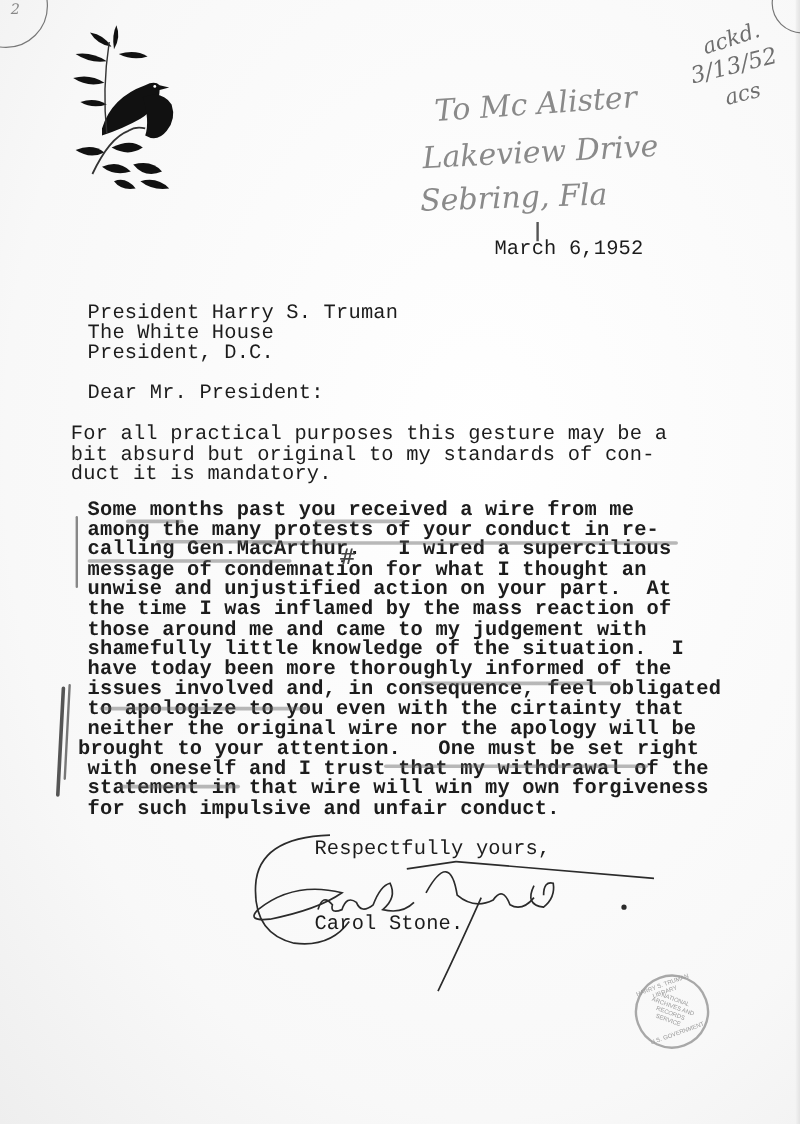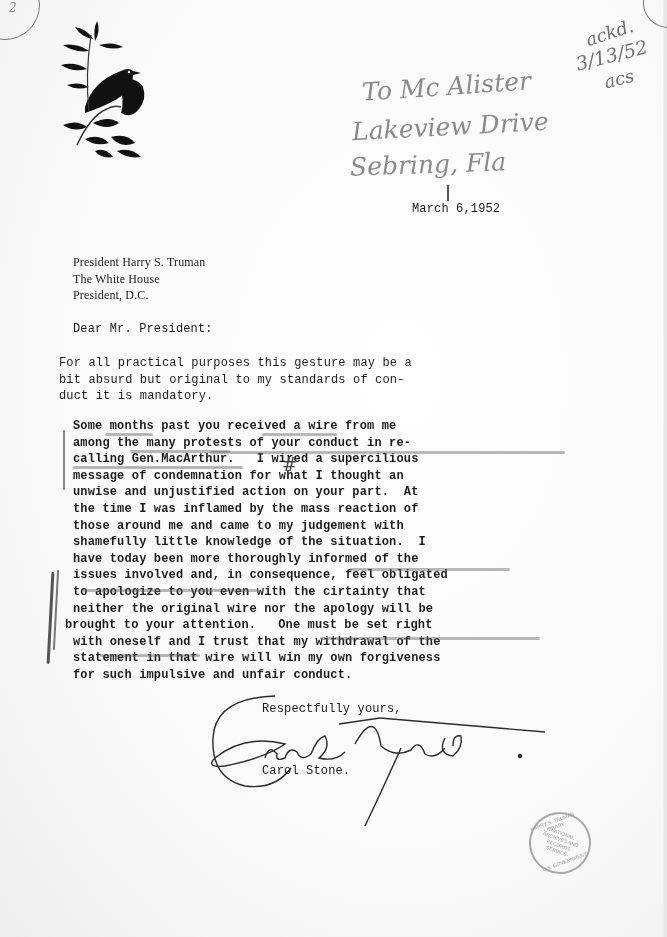--- a/index.html
+++ b/index.html
@@ -36,23 +36,23 @@
     color: #8a8a8a; white-space: nowrap;
   }
   .hw-addr1 { left: 362px; top: 72px; font-size: 25px; transform: rotate(-4deg); }
   .hw-addr2 { left: 352px; top: 112px; font-size: 25px; transform: rotate(-3deg); }
   .hw-addr3 { left: 350px; top: 150px; font-size: 25px; transform: rotate(-2deg); }
   .hw-ack { color: #6f6f6f; font-size: 18px; }
   .hw-ack1 { left: 585px; top: 22px; transform: rotate(-18deg); }
   .hw-ack2 { left: 575px; top: 44px; transform: rotate(-14deg); font-size: 19px; }
   .hw-ack3 { left: 604px; top: 68px; transform: rotate(-14deg); }
   .hw-tick { position: absolute; left: 447px; top: 185px; width: 1.5px; height: 16px; background: #555; }
-  .typed { position: absolute; font-size: 12px; line-height: 16.6px; white-space: pre; color: #1c1c1c; letter-spacing: 0.15px; }
+  .typed { position: absolute; font-size: 17px; line-height: 16.6px; white-space: pre; color: #1c1c1c; letter-spacing: 0.15px; }
   .date { left: 412px; top: 201px; }
-  .address { left: 73px; top: 254px; font-family: Liberation Serif, serif; }
+  .address { left: 73px; top: 254px; }
   .salutation { left: 73px; top: 321px; }
   .para1 { left: 59px; top: 355px; }
   .para2 { left: 73px; top: 418px; font-weight: bold; }
   .closing { left: 262px; top: 701px; }
   .signer { left: 262px; top: 763px; }
   .underline-mark {
     position: absolute; height: 3px; background: rgba(100,100,100,0.45); border-radius: 2px;
   }
   .margin-bar { position: absolute; background: #555; border-radius: 2px; }
   .signature { position: absolute; left: 205px; top: 688px; width: 340px; height: 150px; }

